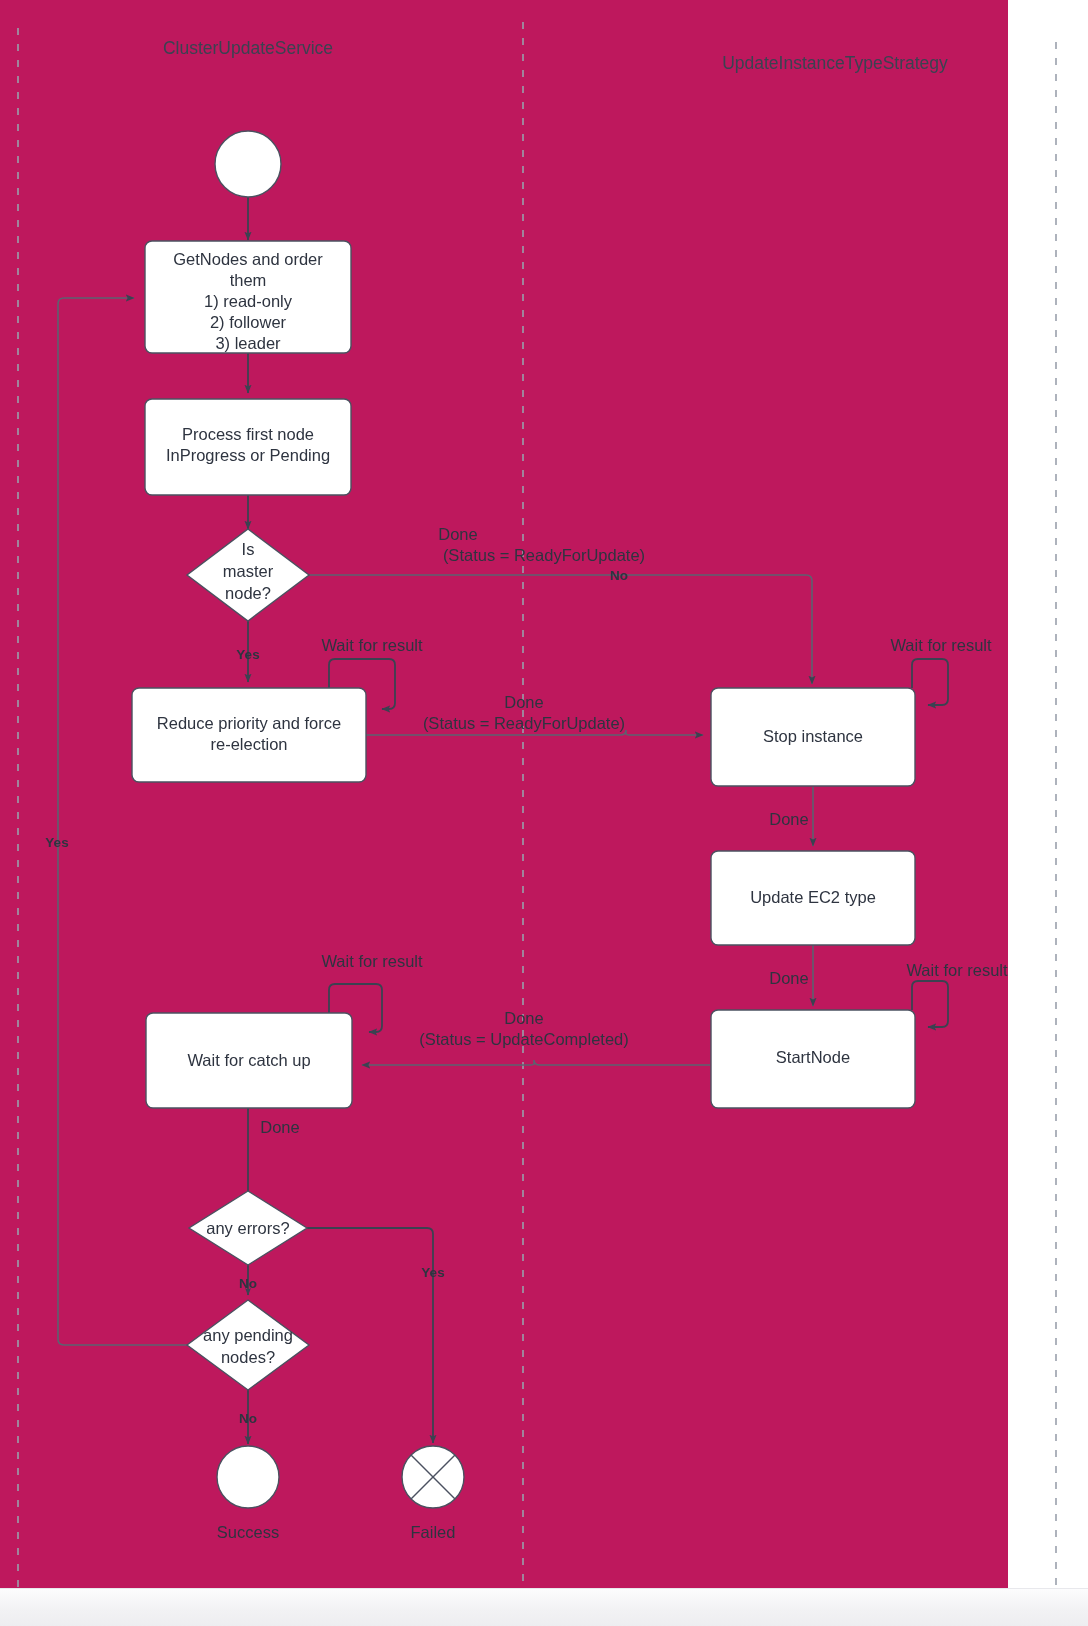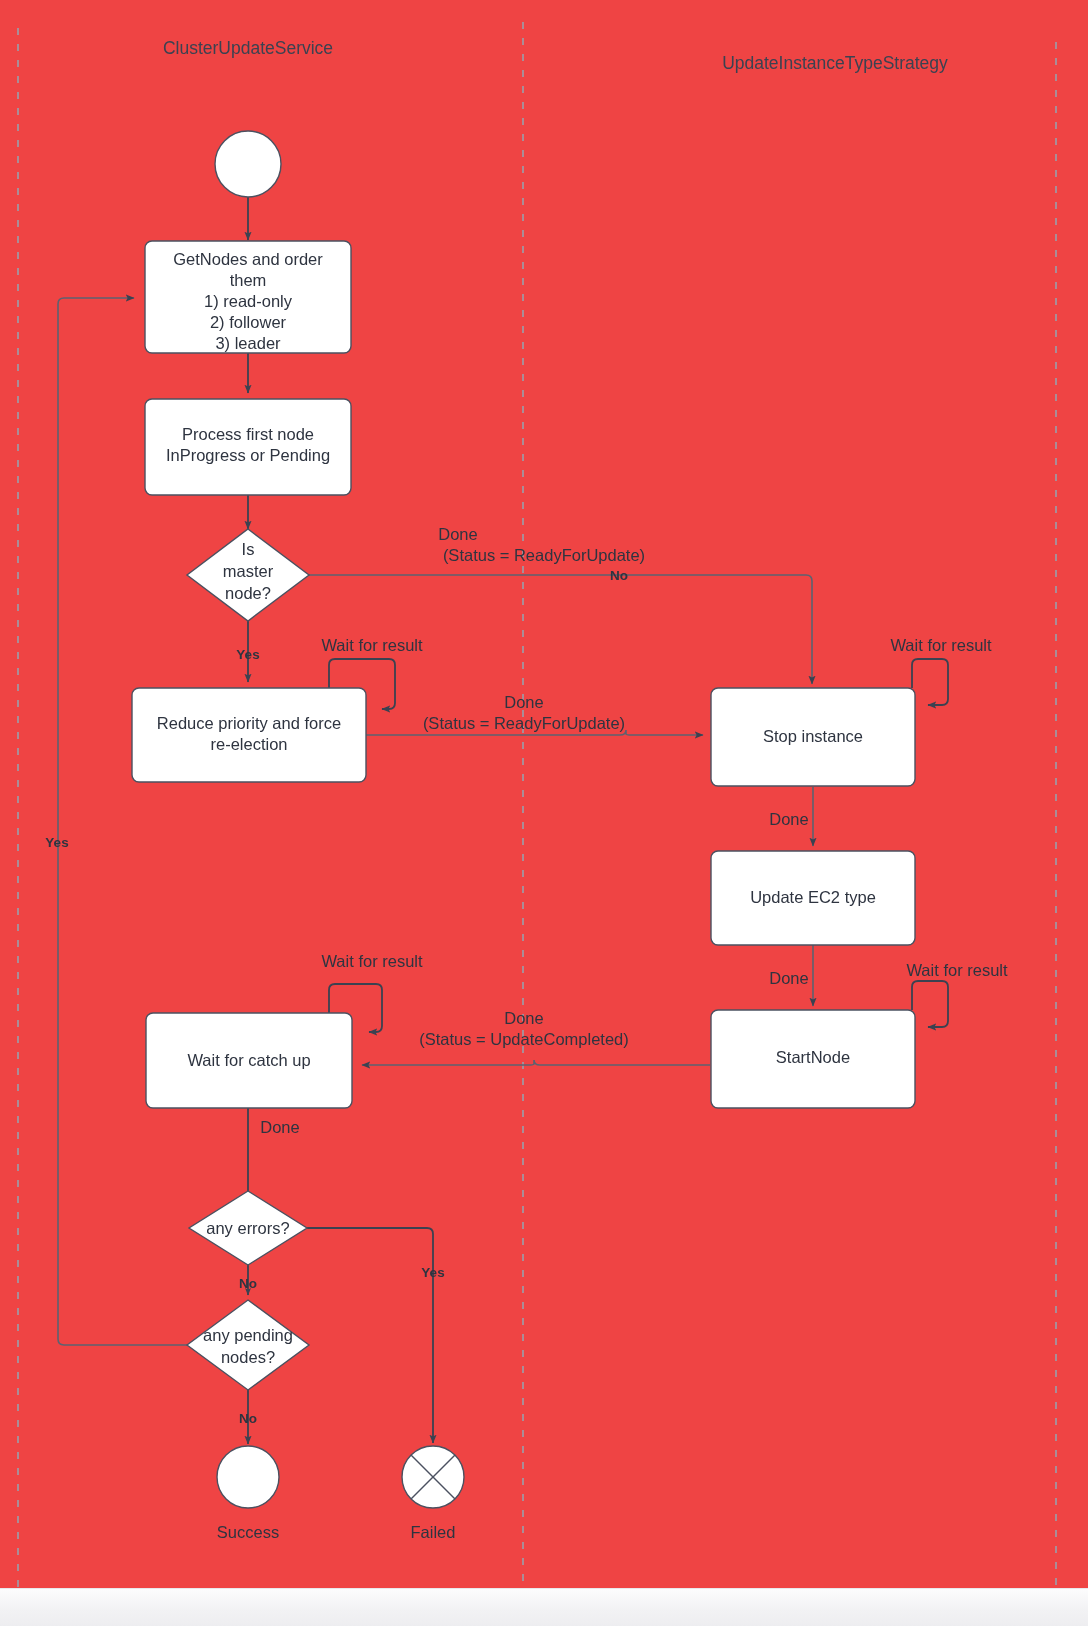--- a/index.html
+++ b/index.html
@@ -8,23 +8,23 @@
     background: #ffffff;
   }
   body {
     width: 1088px;
     height: 1626px;
     font-family: "Liberation Sans", sans-serif;
     overflow: hidden;
   }
   #canvas {
     position: relative;
-    width: 1088px;
+    width: 1008px;
     height: 1626px;
-    background: #ef4444;
+    background: #be185d;
   }
   #footer-band {
     position: absolute;
     left: 0;
     top: 1588px;
     width: 1088px;
     height: 38px;
     background: linear-gradient(to bottom, #fcfcfd 0%, #f2f2f4 55%, #ededf0 100%);
     border-top: 1px solid #e8e8ec;
   }

